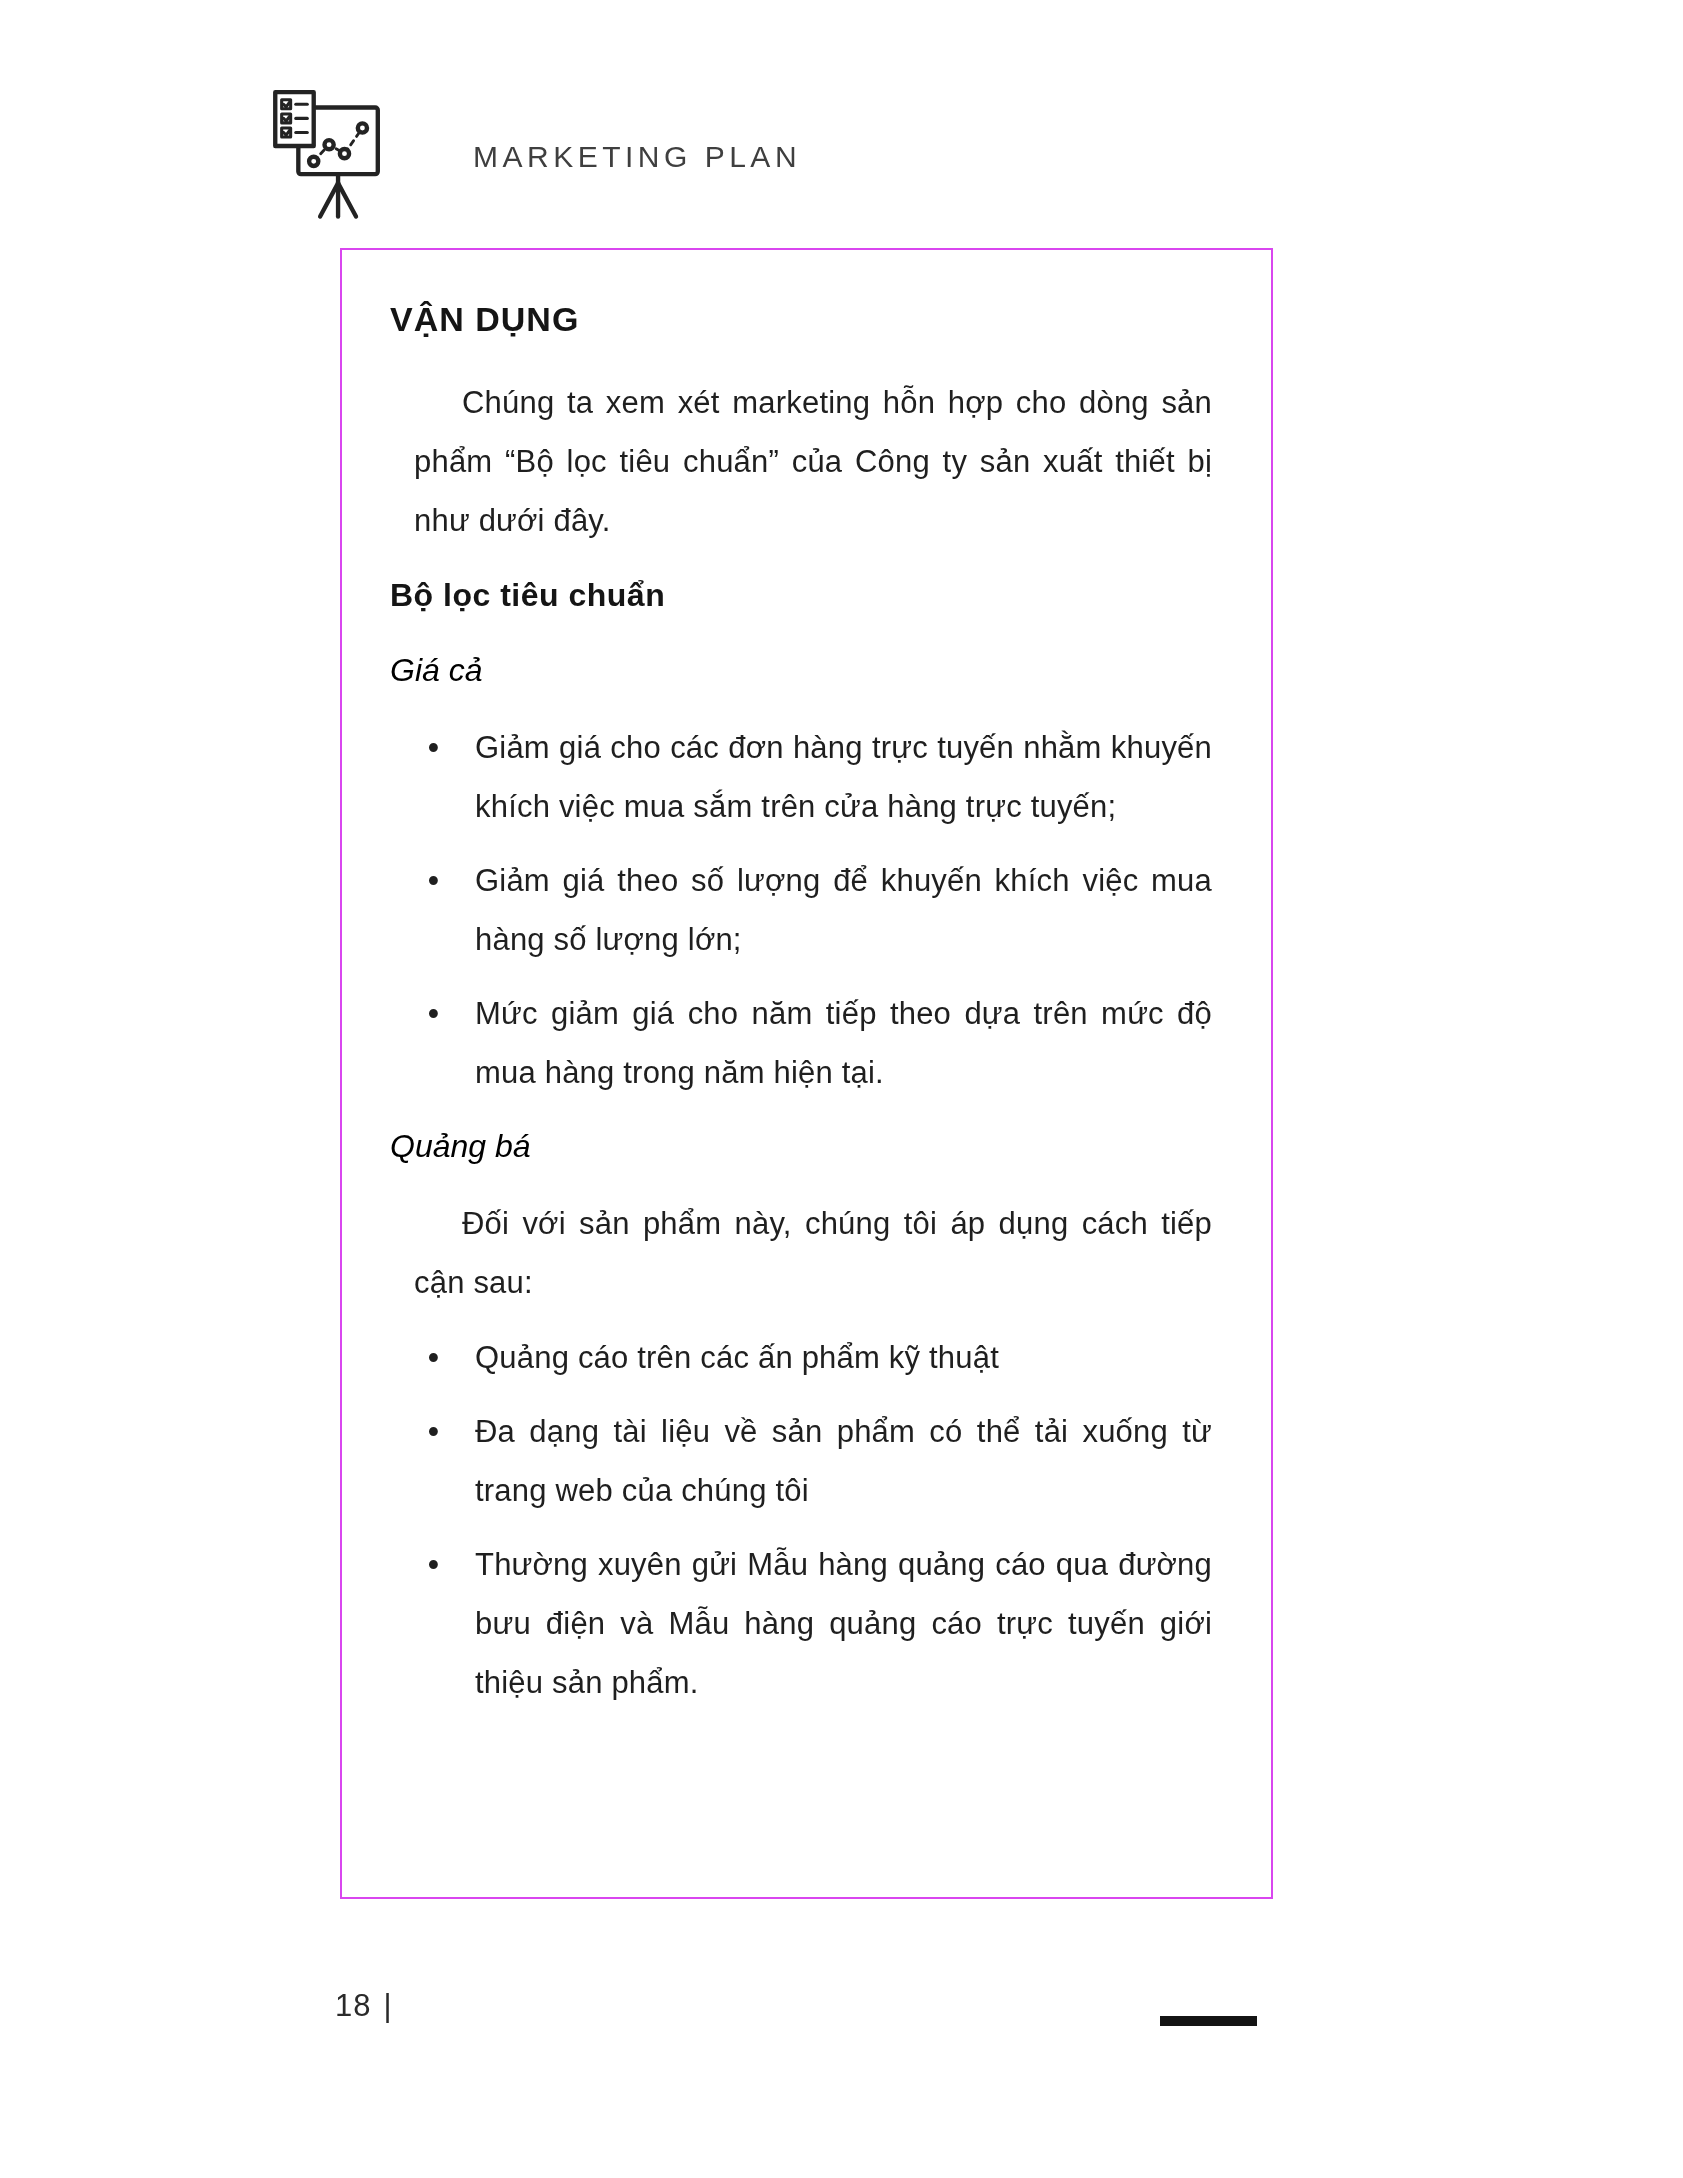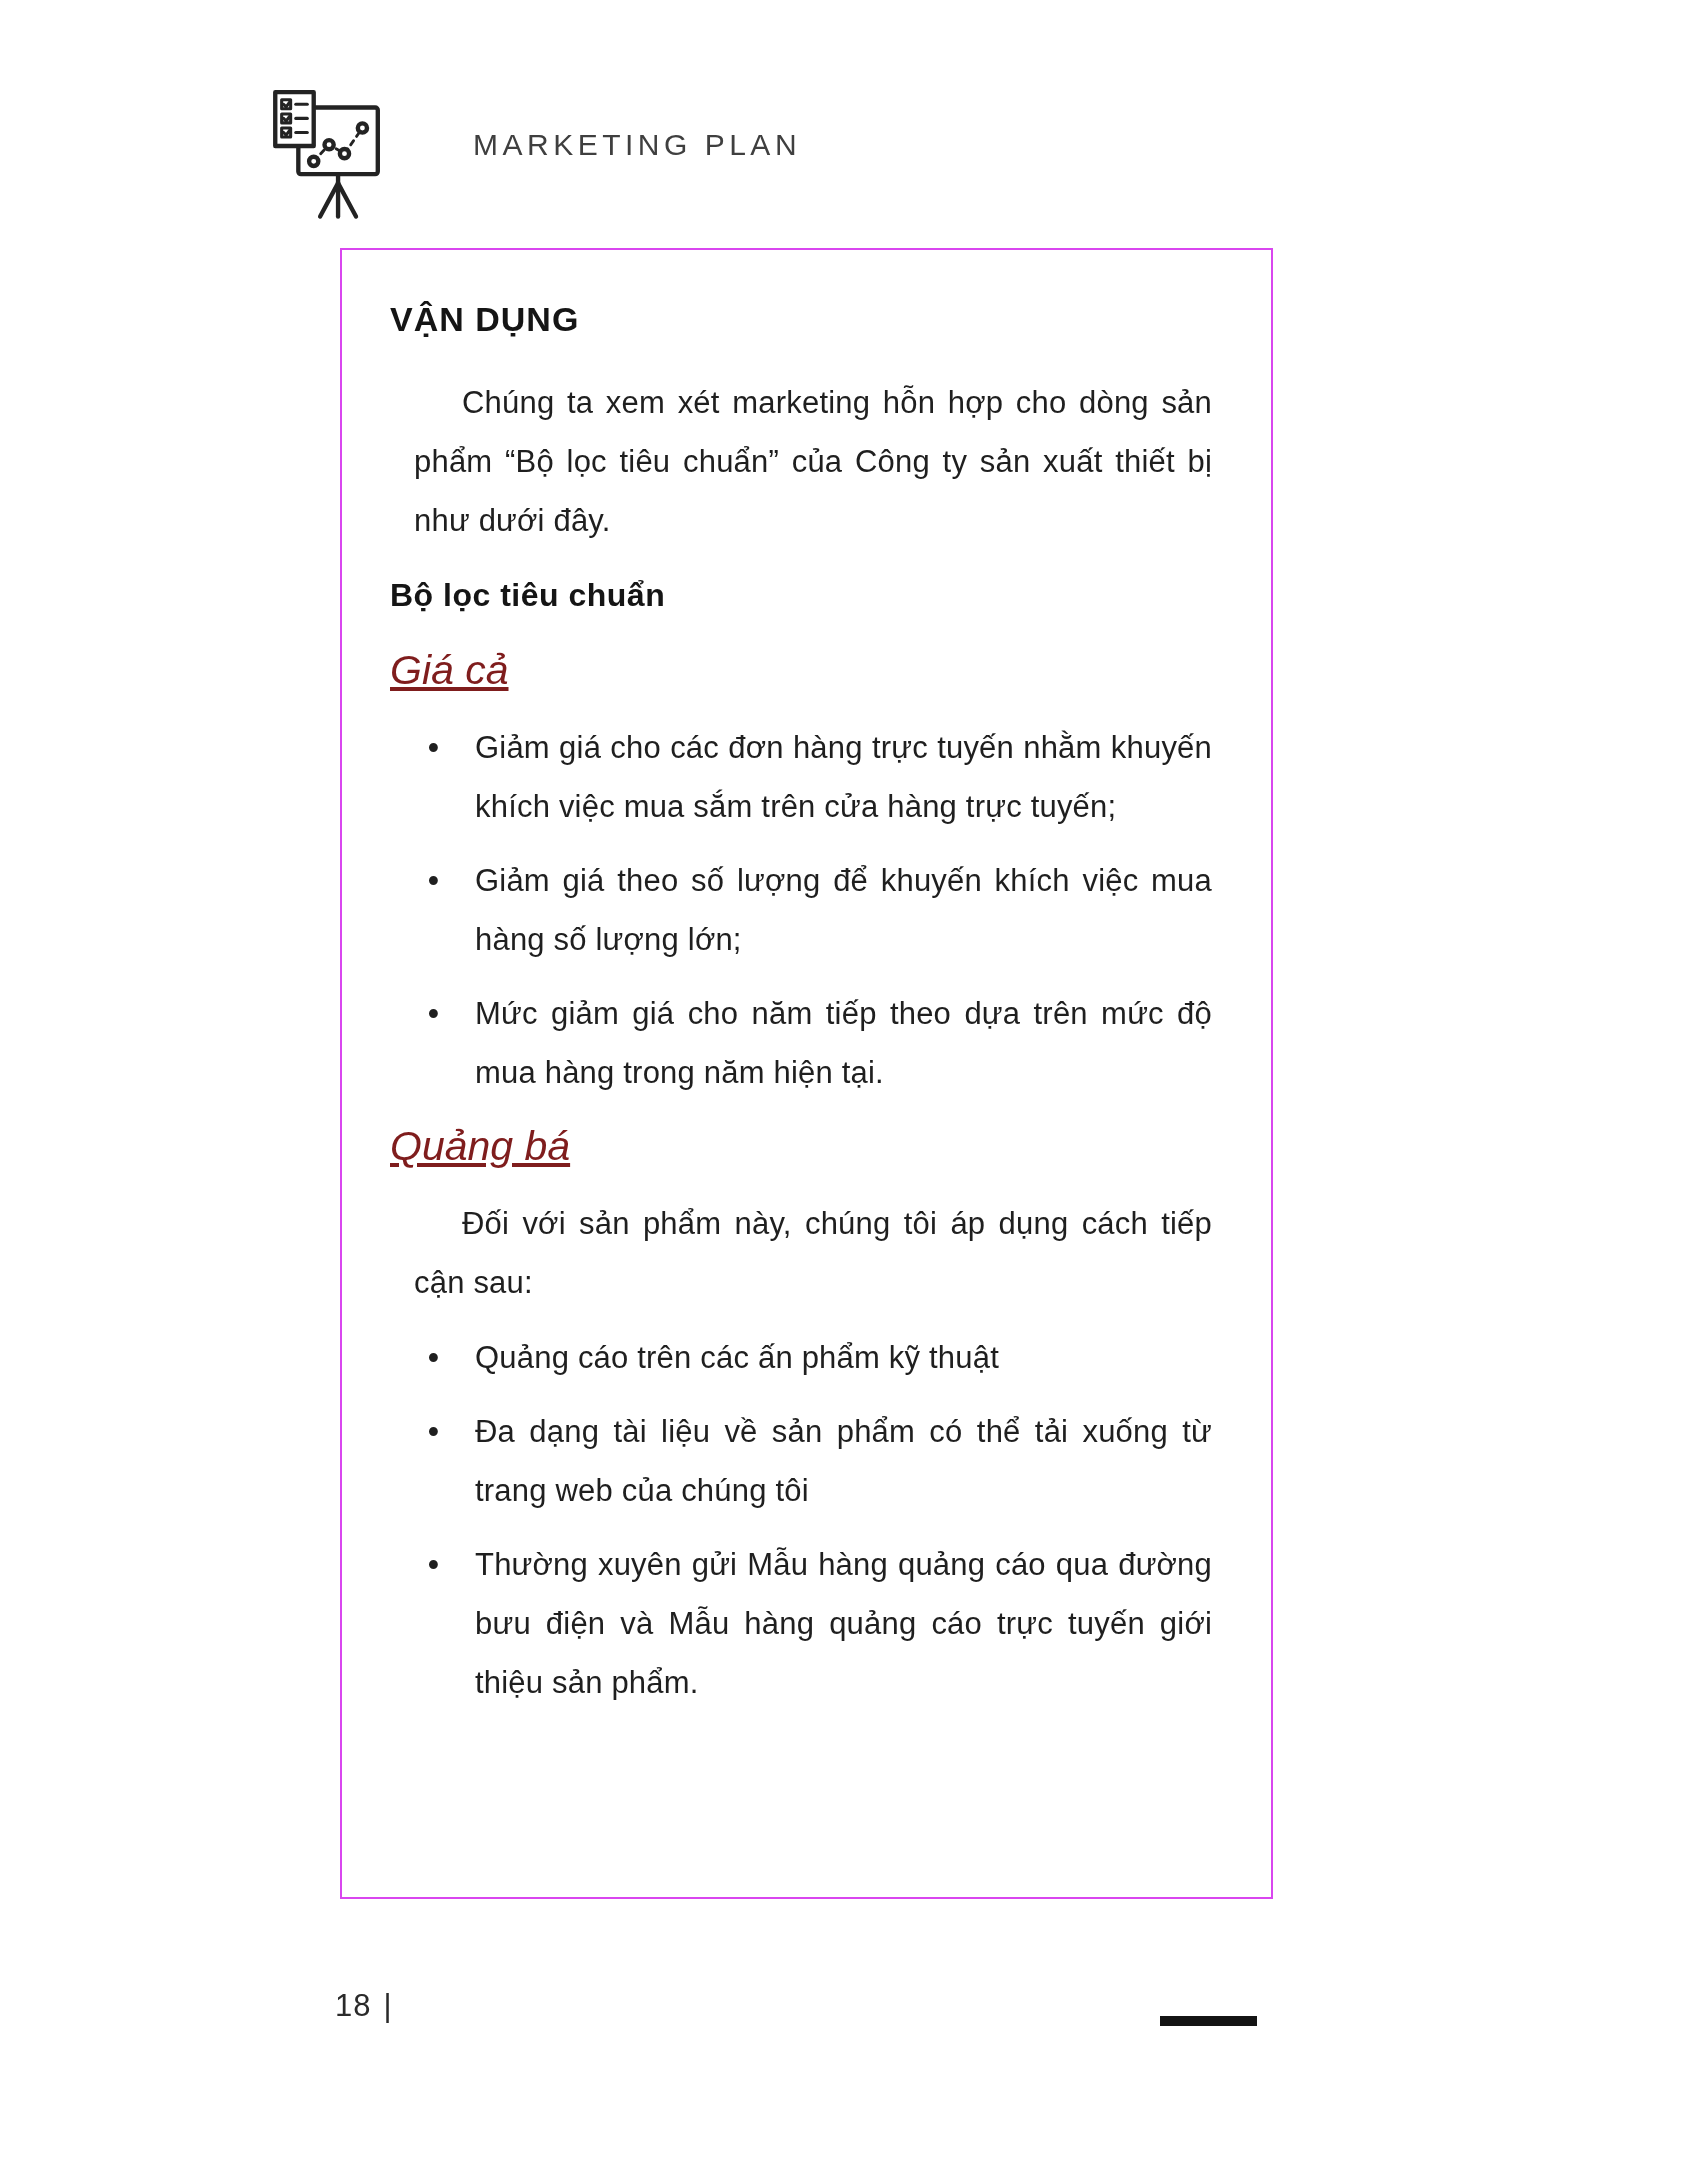--- a/index.html
+++ b/index.html
@@ -10,21 +10,21 @@
     font-family:"Liberation Sans", sans-serif;
     color:#1f1f1f;
     overflow:hidden;
   }
   
   .header-icon{
     position:absolute;left:265px;top:87px;
     width:141px;height:141px;
   }
   .header-title{
-    position:absolute;left:473px;top:128px;
+    position:absolute;left:473px;top:140px;
     font-size:30px;letter-spacing:4.5px;
     color:#3f3f3f;font-weight:400;
   }
   
   .frame{
     position:absolute;left:340px;top:248px;
     width:933px;height:1651px;
     border:2px solid #d946ef;
     box-sizing:border-box;
     padding:40px 59px 20px 48px;
@@ -38,22 +38,22 @@
   .para{
     font-size:31px;line-height:59px;letter-spacing:0.2px;
     text-align:justify;margin:0 0 16px 0;
   }
   .para.indent{text-indent:48px;margin-left:24px;}
   .h-sub{
     font-size:32px;font-weight:700;letter-spacing:0.5px;
     line-height:59px;margin:0 0 16px 0;color:#151515;
   }
   .h-italic{
-    font-size:41px;font-style:italic;line-height:59px;
-    margin:0 0 18px 0;color:#7f1d1d;text-decoration:underline;
+    font-size:32px;font-style:italic;line-height:59px;
+    margin:0 0 18px 0;color:#000000;
   }
   .bullet-item{
     position:relative;padding-left:85px;
     font-size:31px;line-height:59px;letter-spacing:0.2px;
     text-align:justify;margin:0 0 15px 0;
   }
   .bullet-item .marker{
     position:absolute;left:38px;top:0;
     font-weight:700;
   }

